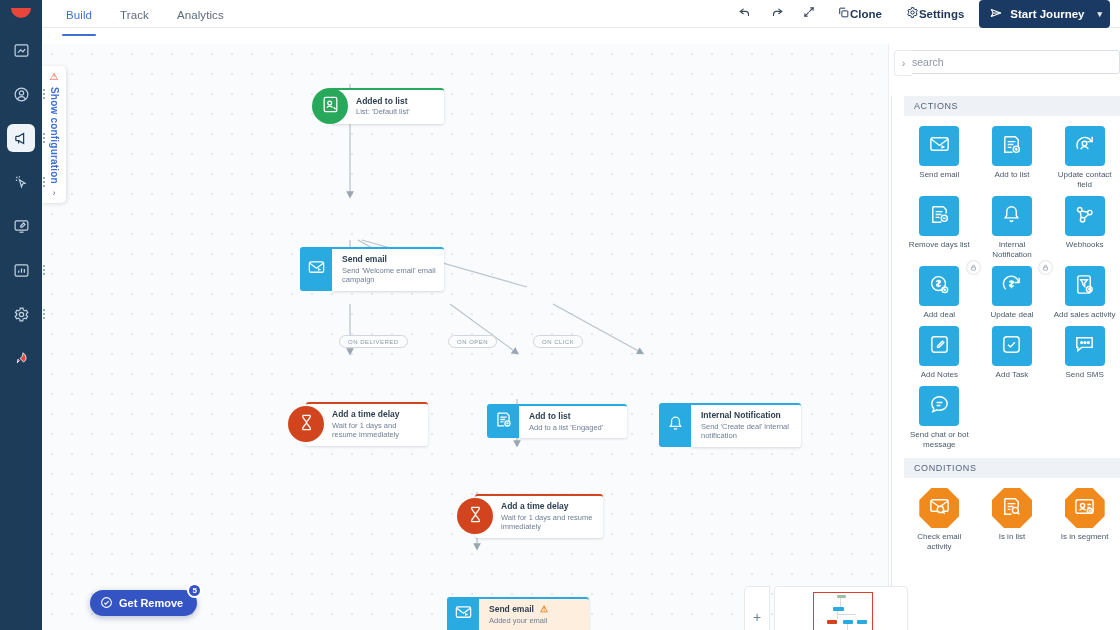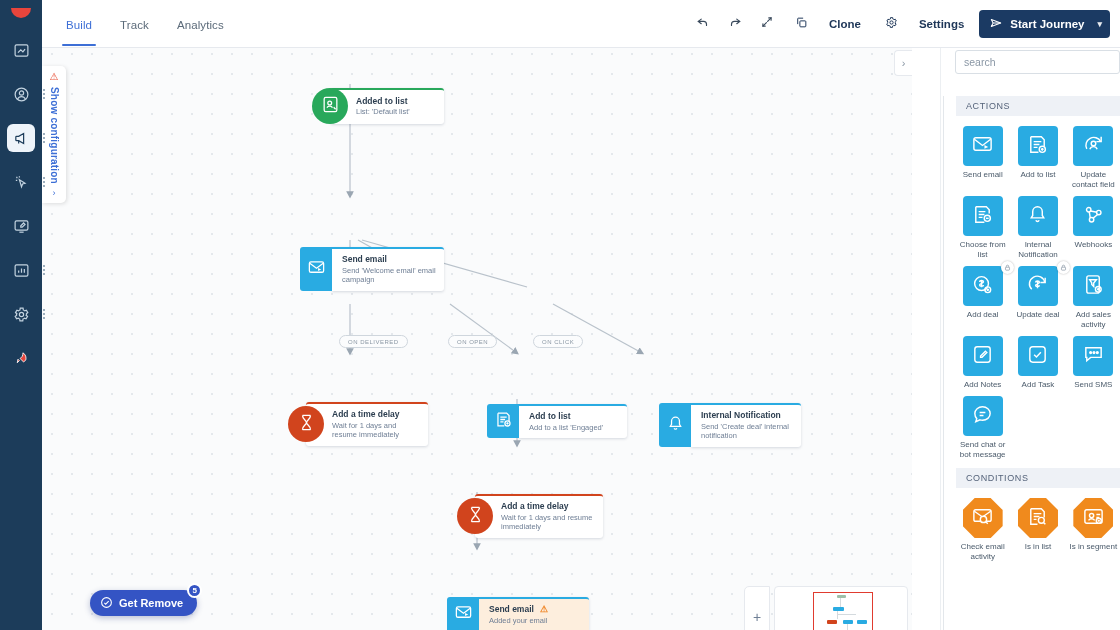--- a/index.html
+++ b/index.html
@@ -32,21 +32,21 @@
   .rail-item.active { background: #eef4fa; color: #1c3c5a; }
   .rail-item svg { width: 17px; height: 17px; display: block; }
   .rail-dots {
     position: absolute; right: -11px; top: 50%; transform: translateY(-50%);
     width: 3px; display: flex; flex-direction: column; gap: 2px;
   }
   .rail-dots i { width: 2px; height: 2px; background: #7d94a8; border-radius: 50%; display: block; }
 
   
   .topbar {
-    position: absolute; left: 42px; top: 0; right: 0; height: 48px;
+    position: absolute; left: 42px; top: 0; right: 0; height: 28px;
     background: #fff; border-bottom: 1px solid #e6e9ee;
     display: flex; align-items: center; z-index: 30;
   }
   .tabs { display: flex; align-items: flex-end; height: 44px; margin-left: 10px; }
   .tab {
     font-size: 11.5px; color: #5c6b7a; padding: 0 14px; height: 42px;
     display: flex; align-items: center; position: relative; letter-spacing: .1px;
   }
   .tab.active { color: #3d6fd6; }
   .tab.active::after {
@@ -54,21 +54,21 @@
     height: 2px; background: #3d6fd6; border-radius: 2px;
   }
   .top-actions { margin-left: auto; display: flex; align-items: center; gap: 6px; padding-right: 10px; }
   .icon-btn {
     width: 26px; height: 26px; border-radius: 4px; border: 1px solid transparent;
     display: flex; align-items: center; justify-content: center; color: #3a4a5c;
   }
   .icon-btn svg { width: 14px; height: 14px; }
   .pill-btn {
     height: 26px; border-radius: 4px; padding: 0 9px;
-    display: flex; align-items: center; gap: 21px;
+    display: flex; align-items: center; gap: 0;
     font-size: 11.5px; font-weight: bold; color: #1d3557;
   }
   .pill-btn svg { width: 13px; height: 13px; }
   .start-btn {
     height: 28px; border-radius: 4px; padding: 0 8px 0 10px;
     background: #1b3a63; color: #fff;
     display: flex; align-items: center; gap: 7px;
     font-size: 11.5px; font-weight: bold;
   }
   .start-btn svg { width: 14px; height: 14px; }
@@ -175,21 +175,21 @@
   }
   .mm-view {
     position: absolute; left: 38px; top: 5px; width: 60px; height: 52px;
     border: 1.5px solid #e03b2f;
   }
   .mm-node { position: absolute; background: #29abe2; border-radius: 1px; }
   .mm-line { position: absolute; background: #d4dade; }
 
   
   .rpanel {
-    position: absolute; right: 0; top: 44px; width: 180px; bottom: 0;
+    position: absolute; right: 0; top: 44px; width: 232px; bottom: 0;
     background: #fff; display: flex; flex-direction: column;
     border-left: 1px solid #eceff2;
   }
   .search-row { padding: 6px 0 6px 14px; }
   .search-box {
     height: 24px; border: 1px solid #d9dfe5; border-radius: 3px;
     background: #fff; display: flex; align-items: center; padding: 0 8px;
     font-size: 10.5px; color: #8a97a5;
   }
   .panel-scroll { flex: 1; overflow: hidden; padding-left: 12px; border-left: 1px solid #e3e7eb; margin-left: 2px; margin-top: 16px; }
@@ -660,21 +660,21 @@
             <span>
               <svg viewBox="0 0 24 24" fill="none" stroke="currentColor" stroke-width="1.5">
                   <path d="M5 4h11l3 3v4"></path>
                   <path d="M5 4v16h9"></path>
                   <path d="M8 9h7M8 12h6M8 15h4"></path>
                   <circle cx="17" cy="16" r="3.2"></circle>
                   <path d="M15.6 16h2.8"></path>
                 </svg>
             </span>
           </div>
-          <div class="lbl">Choose from list</div>
+          <div class="lbl">Remove days list</div>
         </div>
 
         <div class="tool">
           <div class="tile">
             <span>
               <svg viewBox="0 0 24 24" fill="none" stroke="currentColor" stroke-width="1.5">
                   <path d="M12 4a5 5 0 015 5v4l1.5 2.5h-13L7 13V9a5 5 0 015-5z"></path>
                   <path d="M10.3 18a1.8 1.8 0 003.4 0"></path>
                 </svg>
             </span>

